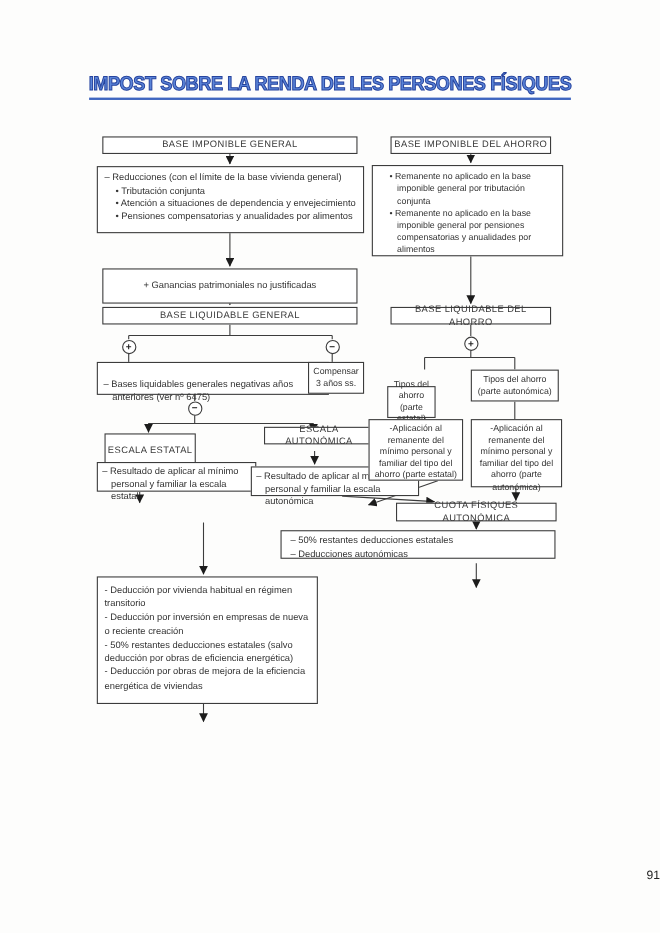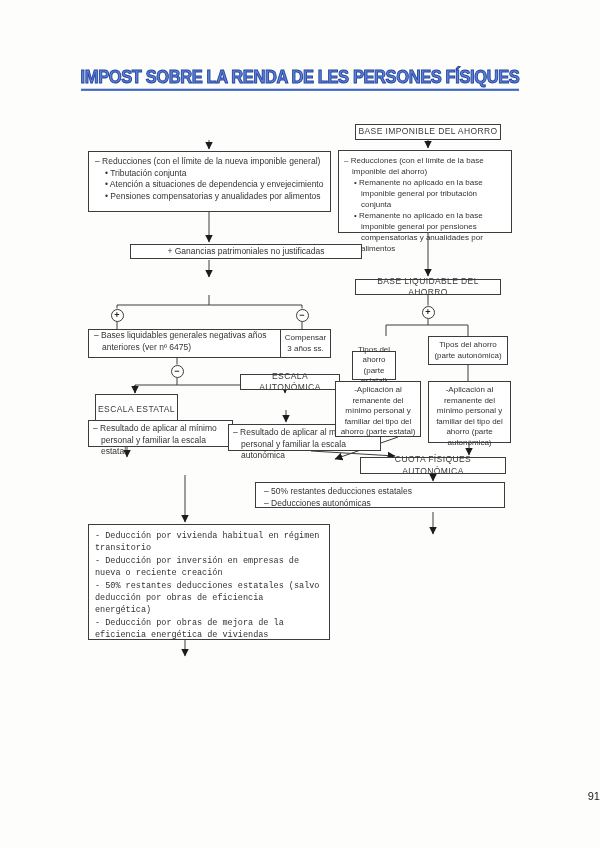--- a/index.html
+++ b/index.html
@@ -80,64 +80,65 @@
       <path d="M386,365 V381 M468,365 V381"></path>
       <line x1="469" y1="443" x2="469" y2="455" marker-end="url(#ah)"></line>
       <line x1="433" y1="474" x2="433" y2="481" marker-end="url(#ah)"></line>
       <line x1="433" y1="512" x2="433" y2="534" marker-end="url(#ah)"></line>
 
       <line x1="398" y1="437" x2="335" y2="459" marker-end="url(#ah)"></line>
       <line x1="311" y1="451" x2="395" y2="456" marker-end="url(#ah)"></line>
     </g>
   </svg>
 
+  <div class="fbox header" style="left:93px;top:124px;width:232px;height:16px;">BASE IMPONIBLE GENERAL</div>
 
   <div class="fbox heavy" style="left:88px;top:151px;width:243px;height:61px;padding:4px 6px;">
-    <div class="lead">– Reducciones (con el límite de la nueva imponible general)</div>
+    <div class="lead">– Reducciones (con el límite de la base vivienda general)</div>
     <div class="bullet">• Tributación conjunta</div>
     <div class="bullet">• Atención a situaciones de dependencia y envejecimiento</div>
     <div class="bullet">• Pensiones compensatorias y anualidades por alimentos</div>
   </div>
 
-  <div class="fbox center" style="left:93px;top:244px;width:232px;height:15px;font-size:8.5px;margin-left:37px;">+ Ganancias patrimoniales no justificadas</div>
+  <div class="fbox center" style="left:93px;top:244px;width:232px;height:32px;font-size:8.5px;">+ Ganancias patrimoniales no justificadas</div>
 
+  <div class="fbox header" style="left:93px;top:279px;width:232px;height:16px;">BASE LIQUIDABLE GENERAL</div>
 
   <div class="opcircle" style="left:110.5px;top:308.5px;">
     <span>+</span>
   </div>
   <div class="opcircle" style="left:295.5px;top:308.5px;">
     <span>−</span>
   </div>
 
-  <div class="fbox heavy" style="left:88px;top:329px;width:211px;height:29px;padding:0 5px;">
+  <div class="fbox heavy" style="left:88px;top:329px;width:211px;height:29px;padding:14px 5px;">
     <div class="hang">– Bases liquidables generales negativas años anteriores (ver nº 6475)</div>
   </div>
 
   <div class="fbox center tiny" style="left:280px;top:329px;width:51px;height:29px;">Compensar 3 años ss.</div>
 
   <div class="opcircle" style="left:170.5px;top:364.5px;">
     <span>−</span>
   </div>
 
   <div class="fbox header" style="left:95px;top:394px;width:83px;height:32px;">ESCALA ESTATAL</div>
 
-  <div class="fbox header" style="left:240px;top:374px;width:100px;height:16px;">ESCALA AUTONÓMICA</div>
+  <div class="fbox header" style="left:240px;top:388px;width:100px;height:16px;">ESCALA AUTONÓMICA</div>
 
   <div class="fbox" style="left:88px;top:420px;width:145px;height:27px;padding:2px 4px;">
     <div class="hang">– Resultado de aplicar al mínimo personal y familiar la escala estatal</div>
   </div>
 
   <div class="fbox" style="left:228px;top:424px;width:153px;height:27px;padding:2px 4px;">
     <div class="hang">– Resultado de aplicar al mínimo personal y familiar la escala autonómica</div>
   </div>
 
   <div class="fbox header" style="left:355px;top:124px;width:146px;height:16px;">BASE IMPONIBLE DEL AHORRO</div>
 
   <div class="fbox heavy" style="left:338px;top:150px;width:174px;height:83px;padding:4px 5px;font-size:8px;line-height:11px;">
-    <div class="lead">– Reducciones (con el límite de la base imponible del ahorro)</div>
     <div class="bullet">• Remanente no aplicado en la base imponible general por tributación conjunta</div>
     <div class="bullet">• Remanente no aplicado en la base imponible general por pensiones compensatorias y anualidades por alimentos</div>
   </div>
 
   <div class="fbox header" style="left:355px;top:279px;width:146px;height:16px;">BASE LIQUIDABLE DEL AHORRO</div>
 
   <div class="opcircle" style="left:421.5px;top:305.5px;">
     <span>+</span>
   </div>
 
@@ -150,21 +151,21 @@
   <div class="fbox tiny" style="left:428px;top:381px;width:83px;height:62px;padding:3px 4px;text-align:center;">-Aplicación al remanente del mínimo personal y familiar del tipo del ahorro (parte autonómica)</div>
 
 
   <div class="fbox header" style="left:360px;top:457px;width:146px;height:17px;">CUOTA FÍSIQUES AUTONÓMICA</div>
 
   <div class="fbox" style="left:255px;top:482px;width:250px;height:26px;padding:3px 8px;">
     <div class="hang">– 50% restantes deducciones estatales</div>
     <div class="hang">– Deducciones autonómicas</div>
   </div>
 
-  <div class="fbox heavy" style="left:88px;top:524px;width:242px;height:116px;padding:5px 6px;line-height:12.4px;font-family:Liberation Mono, monospace;">
+  <div class="fbox heavy" style="left:88px;top:524px;width:201px;height:116px;padding:5px 6px;line-height:12.4px;">
     <div>- Deducción por vivienda habitual en régimen transitorio</div>
     <div>- Deducción por inversión en empresas de nueva o reciente creación</div>
     <div>- 50% restantes deducciones estatales (salvo deducción por obras de eficiencia energética)</div>
     <div>- Deducción por obras de mejora de la eficiencia energética de viviendas</div>
   </div>
 
   <div id="page-number">91</div>
 
 </div>
 

